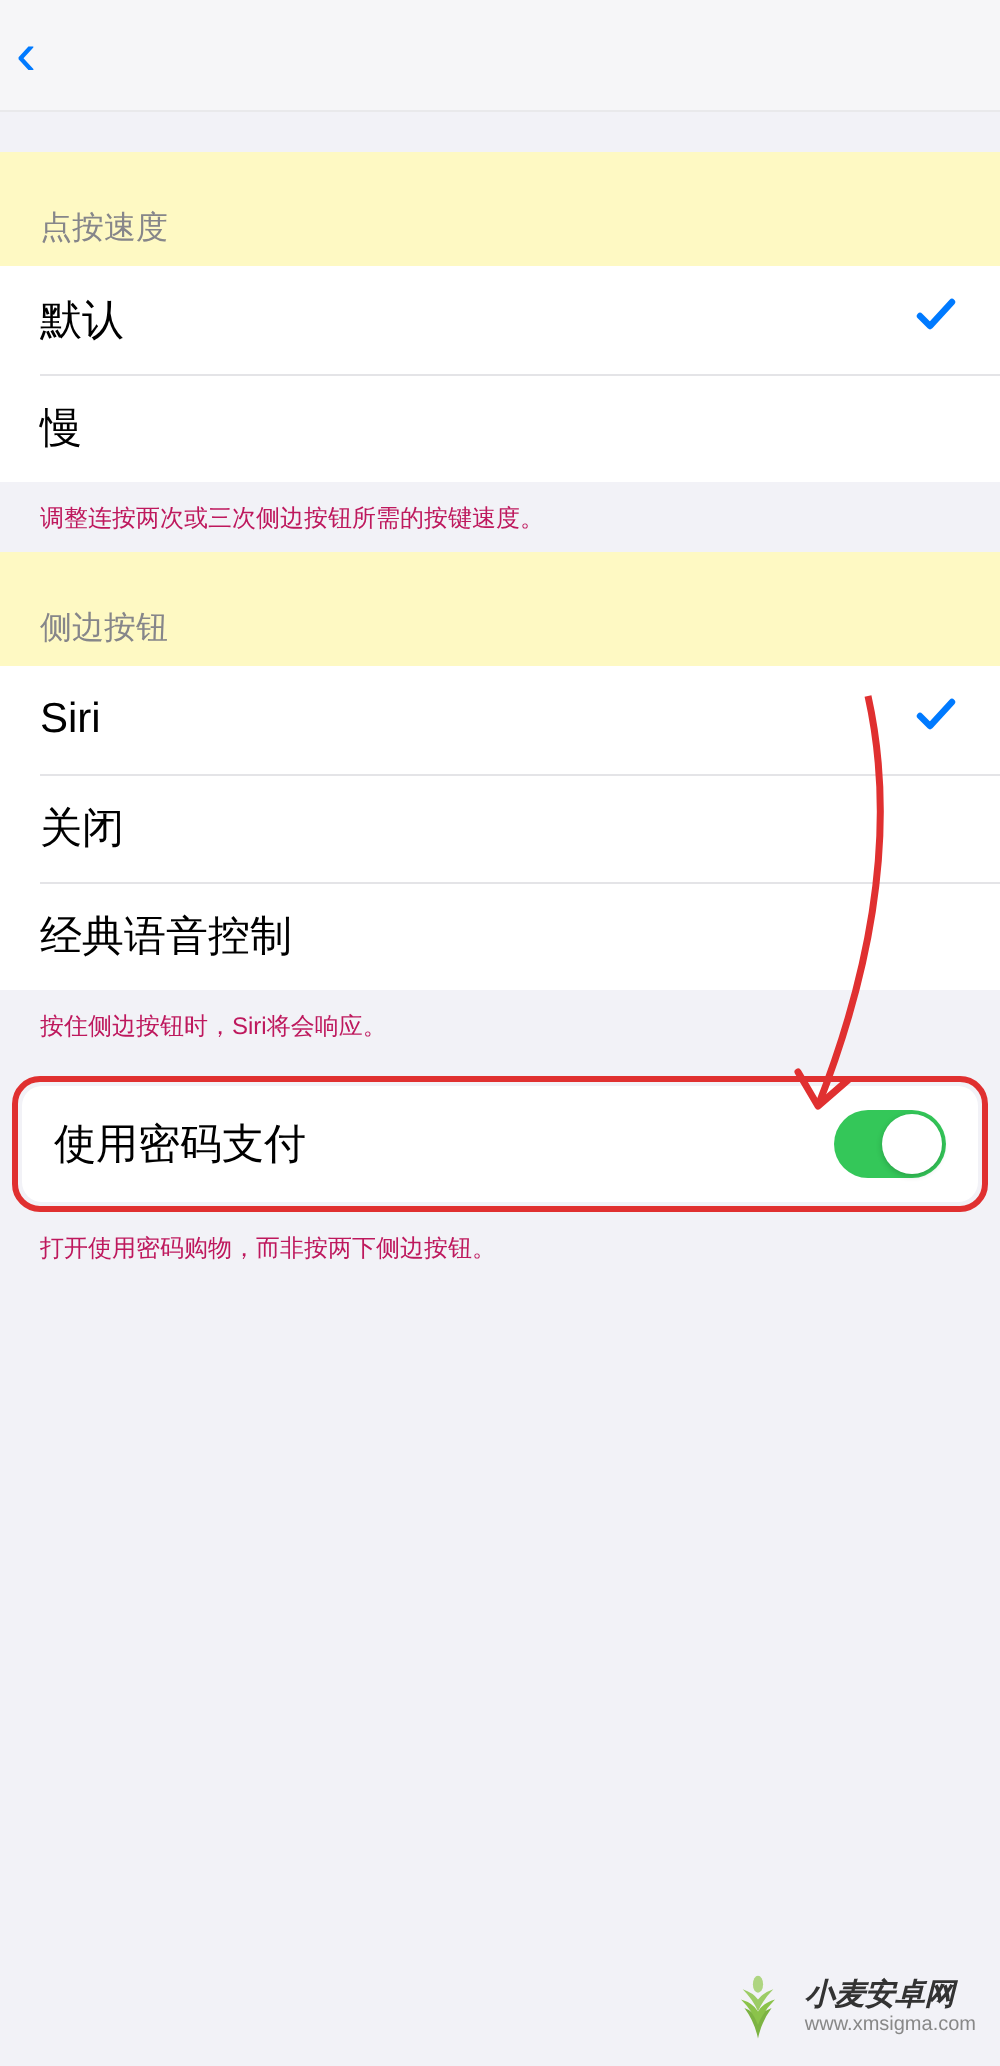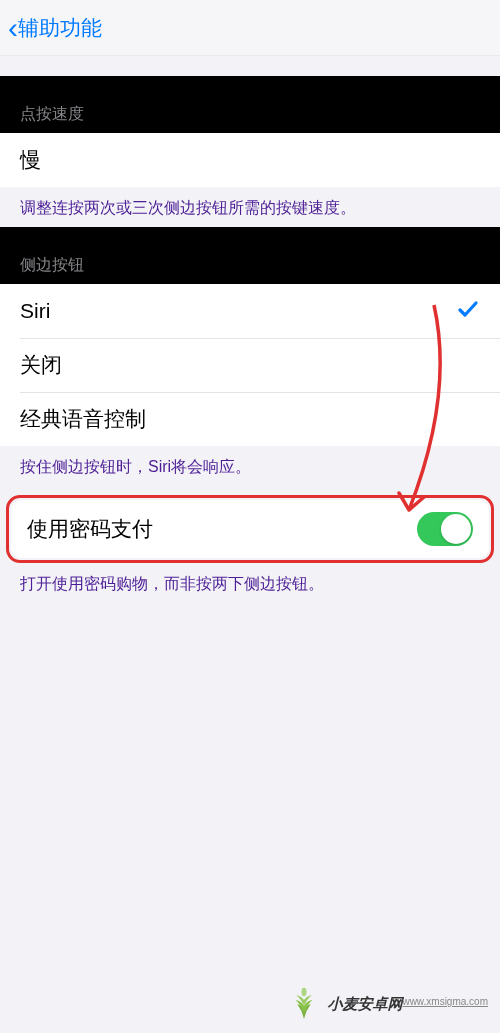--- a/index.html
+++ b/index.html
@@ -43,25 +43,25 @@
       left: 50%;
       transform: translateX(-50%);
       font-size: 21px;
       font-weight: 600;
       color: #000;
     }
     .section-header {
       font-size: 16px;
       color: #86868a;
       padding: 28px 20px 8px 20px;
-      background: #000000;
+      background: #fef9c3;
     }
     .section-footer {
-      font-size: 16px;
-      color: #4c1d95;
+      font-size: 12px;
+      color: #be185d;
       padding: 10px 20px 8px 20px;
       background: #f2f2f7;
       line-height: 1.4;
     }
     .cell-group {
       background: #fff;
     }
     .cell {
       display: flex;
       align-items: center;
@@ -142,52 +142,59 @@
       display: flex;
       align-items: center;
       gap: 6px;
     }
     .wm-logo {
       width: 34px;
       height: 34px;
     }
     .wm-text {
       display: flex;
+      flex-direction: column;
       line-height: 1.1;
     }
     .wm-name {
       font-size: 15px;
       font-weight: 700;
       font-style: italic;
       color: #333;
     }
     .wm-url {
       font-size: 10px;
       color: #888;
-      text-decoration: underline;
     }
     .spacer-top {
       height: 20px;
       background: #f2f2f7;
     }
   </style>
 </head>
 <body>
 
 <div class="header">
   <div class="back-btn">
     <span class="back-chevron">‹</span>
-    <span>辅助功能</span>
   </div>
 </div>
 
 <div class="spacer-top"></div>
 
 <div class="section-header">点按速度</div>
 <div class="cell-group">
+  <div class="cell">
+    <span>默认</span>
+    <span class="check-icon">
+      <svg viewBox="0 0 24 24" fill="none" stroke="#007aff" stroke-width="3.2" stroke-linecap="round" stroke-linejoin="round">
+          <polyline points="4 13 9 18 20 6"></polyline>
+        </svg>
+    </span>
+  </div>
   <div class="cell">
     <span>慢</span>
   </div>
 </div>
 <div class="section-footer">调整连按两次或三次侧边按钮所需的按键速度。</div>
 
 <div class="section-header">侧边按钮</div>
 <div class="cell-group">
   <div class="cell">
     <span>Siri</span>

